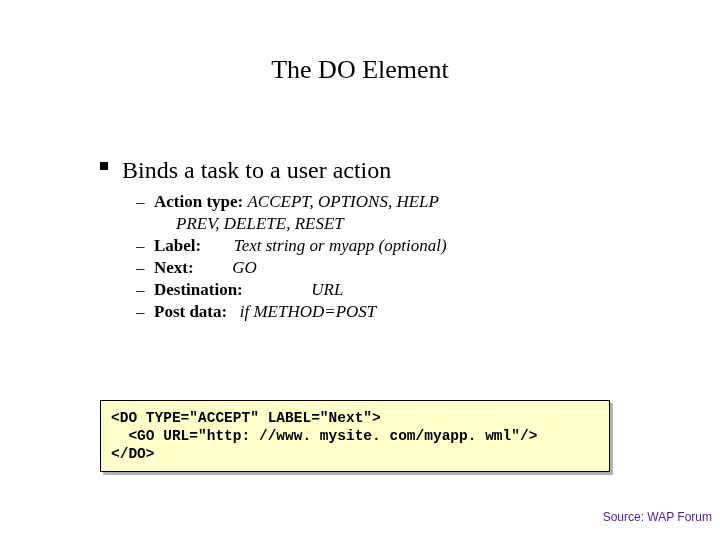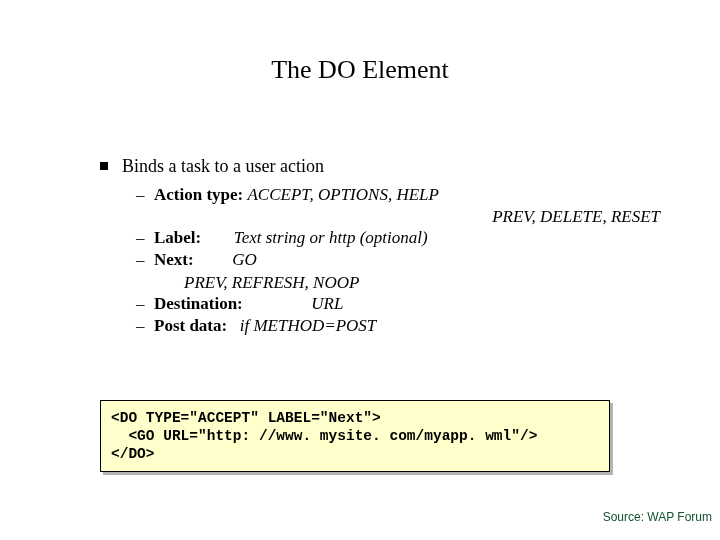--- a/index.html
+++ b/index.html
@@ -41,21 +41,21 @@
   }
   .bullet-square {
     width: 8px;
     height: 8px;
     background: #000;
     margin-top: 7px;
     margin-right: 14px;
     flex: 0 0 auto;
   }
   .bullet-text {
-    font-size: 18px;
+    font-size: 24px;
   }
   .sub-list {
     margin-left: 36px;
     margin-top: 6px;
     font-size: 17px;
   }
   .sub-row {
     display: flex;
     align-items: flex-start;
     margin-bottom: 1px;
@@ -96,21 +96,21 @@
     line-height: 1.25;
     white-space: pre;
     box-sizing: border-box;
   }
   .source {
     position: absolute;
     right: 8px;
     bottom: 16px;
     font-family: Arial, Helvetica, sans-serif;
     font-size: 12px;
-    color: #14532d;
+    color: #4c1d95;
   }
 </style>
 </head>
 <body>
 <div class="slide">
 
 <div class="title">The DO Element</div>
 
 <div class="body">
   <div class="bullet-row">
@@ -120,40 +120,39 @@
 
   <div class="sub-list">
 
     <div class="sub-row">
       <div class="dash">–</div>
       <div class="sub-content">
         <span class="sub-label">Action type:</span>
         <span class="sub-val">ACCEPT, OPTIONS, HELP</span>
       </div>
     </div>
-    <div class="cont" style="margin-left:40px;text-align:right;">PREV, DELETE, RESET</div>
+    <div class="cont" style="margin-left:40px;">PREV, DELETE, RESET</div>
 
     <div class="sub-row">
       <div class="dash">–</div>
       <div class="sub-content">
         <span class="sub-label">Label:</span>
         <span style="display:inline-block; width:24px;"></span>
-        <span class="sub-val">Text string or http (optional)</span>
+        <span class="sub-val">Text string or myapp (optional)</span>
       </div>
     </div>
 
     <div class="sub-row">
       <div class="dash">–</div>
       <div class="sub-content">
         <span class="sub-label">Next:</span>
         <span style="display:inline-block; width:30px;"></span>
         <span class="sub-val">GO</span>
       </div>
     </div>
-    <div class="cont" style="margin-left:48px;">PREV, REFRESH, NOOP</div>
 
     <div class="sub-row">
       <div class="dash">–</div>
       <div class="sub-content">
         <span class="sub-label">Destination:</span>
         <span style="display:inline-block; width:60px;"></span>
         <span class="sub-val">URL</span>
       </div>
     </div>
 

